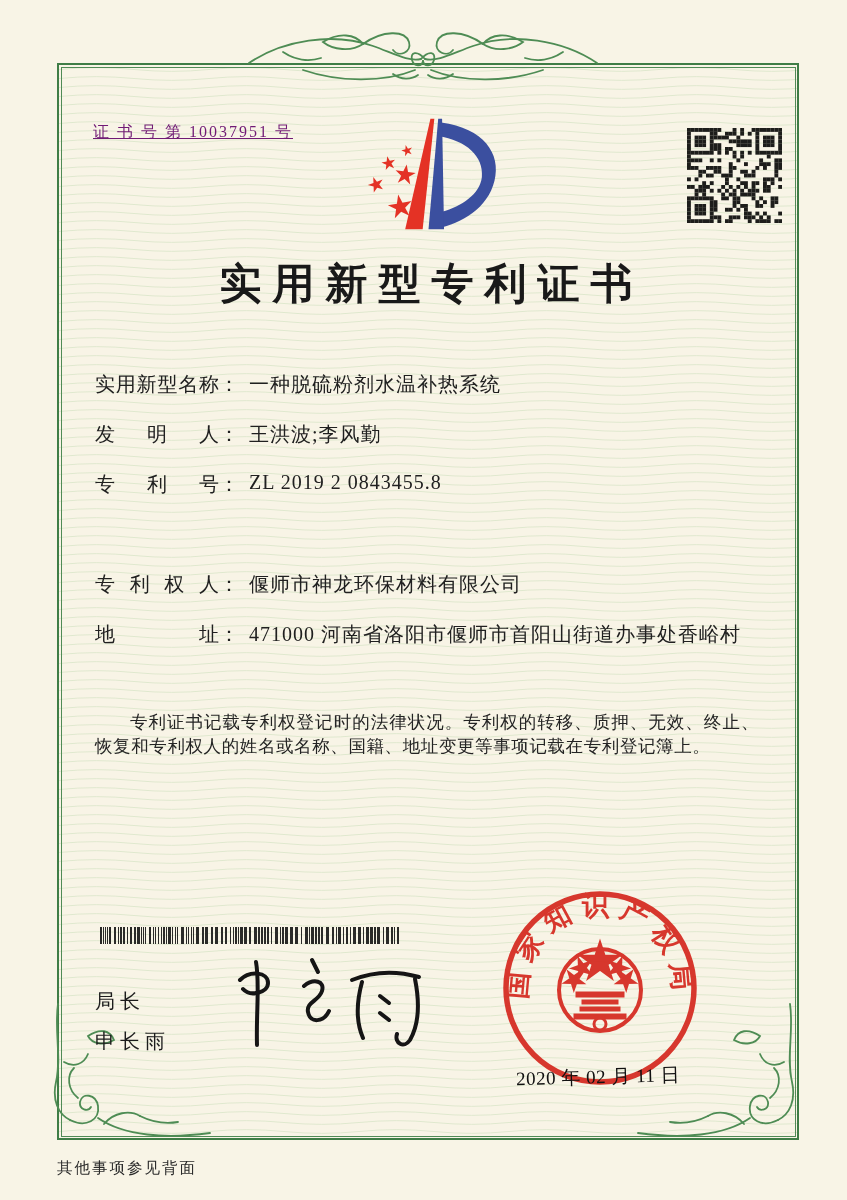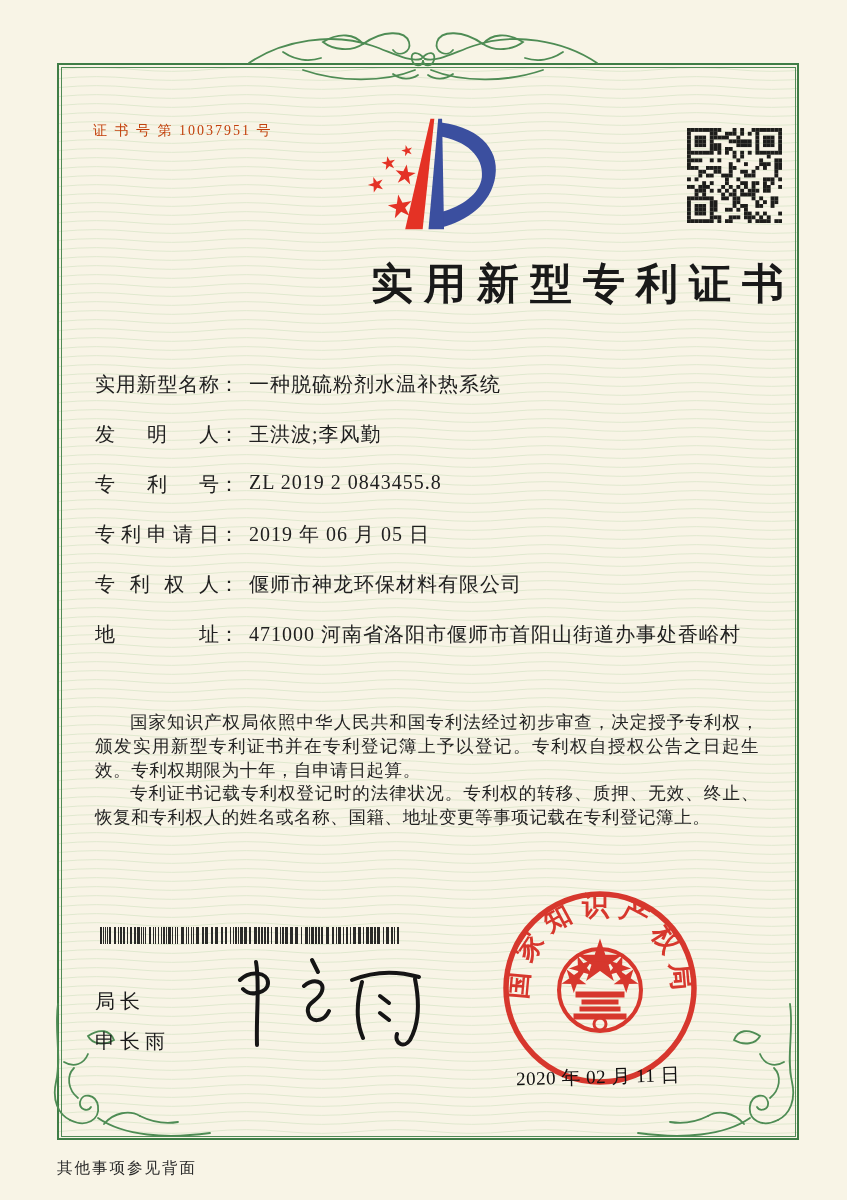--- a/index.html
+++ b/index.html
@@ -22,27 +22,27 @@
   }
   .waves{position:absolute;inset:0;width:100%;height:100%;opacity:.75;}
   
   .ornament{position:absolute;pointer-events:none;}
   .orn-top{left:243px;top:22px;}
   .orn-bl{left:44px;top:1002px;}
   .orn-br{left:634px;top:1002px;transform:scaleX(-1);}
   
   .cert-no{
     position:absolute;left:93px;top:122px;
-    font-size:14px;letter-spacing:2px;color:#c2410c;
+    font-size:16px;letter-spacing:2px;color:#701a75;text-decoration:underline;
   }
   .logo{position:absolute;left:346px;top:110px;}
   .qr{position:absolute;left:687px;top:128px;}
   .title{
     position:absolute;left:57px;top:256px;width:738px;
-    text-align:right;font-size:42px;font-weight:bold;color:#191919;
+    text-align:center;font-size:42px;font-weight:bold;color:#191919;
     letter-spacing:11px;text-indent:11px;
   }
   
   .field-row{position:absolute;left:95px;font-size:20px;color:#202020;white-space:nowrap;}
   .flabel{
     display:inline-block;width:124px;
     text-align:justify;text-align-last:justify;
     vertical-align:top;
   }
   .fcolon{display:inline-block;vertical-align:top;}
@@ -452,32 +452,28 @@
 
   <div class="field-row" style="top:371px">
     <span class="flabel">实用新型名称</span><span class="fcolon">：</span><span class="fvalue">一种脱硫粉剂水温补热系统</span>
   </div>
   <div class="field-row" style="top:421px">
     <span class="flabel">发明人</span><span class="fcolon">：</span><span class="fvalue">王洪波;李风勤</span>
   </div>
   <div class="field-row" style="top:471px">
     <span class="flabel">专利号</span><span class="fcolon">：</span><span class="fvalue">ZL 2019 2 0843455.8</span>
   </div>
-  <div class="field-row" style="top:521px">
-    <span class="flabel">专利申请日</span><span class="fcolon">：</span><span class="fvalue">2019 年 06 月 05 日</span>
-  </div>
   <div class="field-row" style="top:571px">
     <span class="flabel">专利权人</span><span class="fcolon">：</span><span class="fvalue">偃师市神龙环保材料有限公司</span>
   </div>
   <div class="field-row" style="top:621px">
     <span class="flabel">地址</span><span class="fcolon">：</span><span class="fvalue">471000 河南省洛阳市偃师市首阳山街道办事处香峪村</span>
   </div>
 
   <div class="paras">
-    <p>国家知识产权局依照中华人民共和国专利法经过初步审查，决定授予专利权，颁发实用新型专利证书并在专利登记簿上予以登记。专利权自授权公告之日起生效。专利权期限为十年，自申请日起算。</p>
     <p>专利证书记载专利权登记时的法律状况。专利权的转移、质押、无效、终止、恢复和专利权人的姓名或名称、国籍、地址变更等事项记载在专利登记簿上。</p>
   </div>
 
   <svg class="barcode" id="barcode-svg" width="300" height="17" xmlns="http://www.w3.org/2000/svg">
       <rect x="0" y="0" width="2" height="17" fill="#2a2a28"></rect>
       <rect x="3" y="0" width="1" height="17" fill="#2a2a28"></rect>
       <rect x="5" y="0" width="1" height="17" fill="#2a2a28"></rect>
       <rect x="7" y="0" width="1" height="17" fill="#2a2a28"></rect>
       <rect x="9" y="0" width="2" height="17" fill="#2a2a28"></rect>
       <rect x="14" y="0" width="2" height="17" fill="#2a2a28"></rect>

